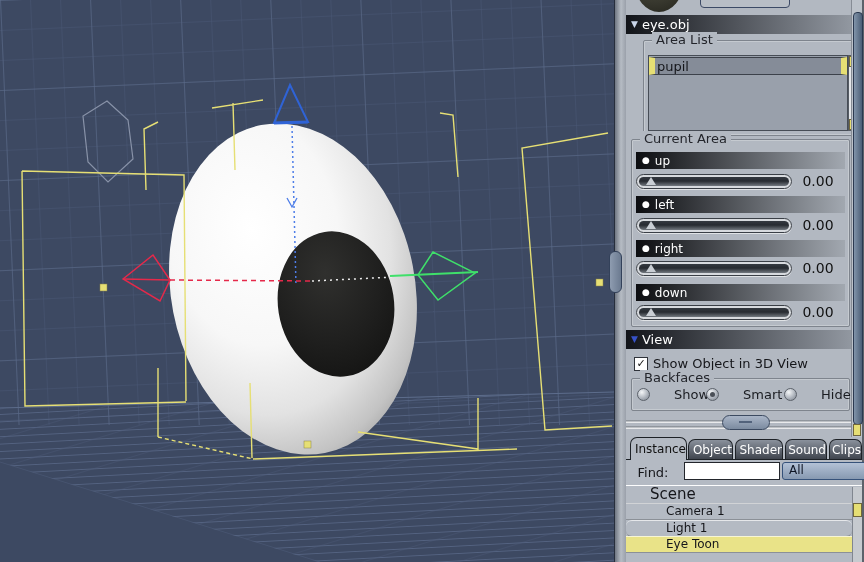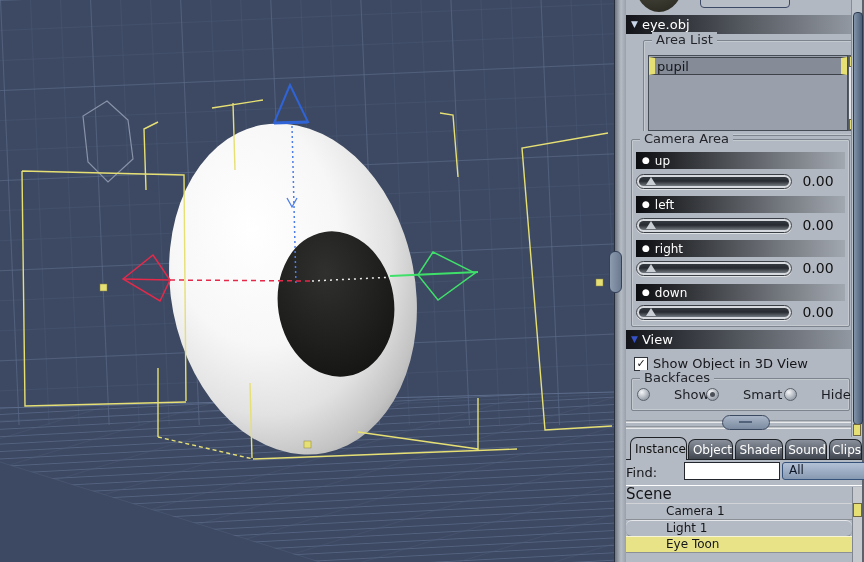--- a/index.html
+++ b/index.html
@@ -66,30 +66,30 @@
         background:linear-gradient(#a9b5c7,#7c8ba0);border:1.5px solid #3c4a61;box-sizing:border-box;}
   .pill::after{content:"";position:absolute;left:16px;top:5px;width:13px;height:2px;background:#52627b;}
   
   .tab{position:absolute;box-sizing:border-box;text-align:right;font-size:12px;
        border:1px solid #1e2227;border-bottom:none;border-radius:7px 7px 0 0;}
   .tab.active{background:#b4bac3;color:#111;height:23px;line-height:22px;z-index:3;}
   .tab.dark{background:linear-gradient(#8a919c,#3c414a);color:#fff;height:21px;line-height:20px;z-index:1;}
   #lower{position:absolute;left:0;right:0;top:459px;bottom:0;background:#b4bac3;
          border-top:1px solid #1e2227;z-index:2;}
   
-  .findlabel{position:absolute;left:0;top:5px;width:54px;text-align:left;font-size:13px;}
+  .findlabel{position:absolute;left:0;top:5px;width:54px;text-align:center;font-size:13px;}
   .findinput{position:absolute;left:58px;top:2px;width:88px;height:16px;background:#fff;
              border:1.5px solid #23262c;font-size:12px;padding:0 3px;}
   .dropdown{position:absolute;left:156px;top:2px;width:93px;height:18px;box-sizing:border-box;
             background:linear-gradient(#b3c1d6,#8799b1);border:1.5px solid #36527a;border-radius:3px;
             font-size:12px;line-height:15px;padding-left:6px;color:#0e1524;}
   .dropdown .chev{position:absolute;right:4px;top:1px;transform:rotate(90deg);color:#294064;font-size:12px;}
   
   .scenehdr{position:absolute;left:0;right:0;top:25px;height:17px;border-top:1px solid #fdfdfd;
-            border-bottom:1px solid #7c828b;font-size:15px;padding-left:0;line-height:16px;}
+            border-bottom:1px solid #7c828b;font-size:15px;padding-left:24px;line-height:16px;}
   .trow{position:absolute;left:0;right:10px;height:15px;font-size:12px;line-height:15px;
         padding-left:40px;border-top:1px solid rgba(255,255,255,.65);border-bottom:1px solid #8b9097;}
   .trow.hl{background:#e9e388;}
   .treescroll{position:absolute;right:0px;top:27px;bottom:0;width:9px;background:#c6cacf;
               border-left:1px solid #80868f;}
   .treescroll .cap{position:absolute;left:0;right:0;top:16px;height:14px;background:#e6df74;border:1px solid #70663a;box-sizing:border-box;}
   
   #mainscroll{position:absolute;left:225px;top:0;width:11px;height:437px;background:#bcc2ca;
               border-left:1px solid #868c95;box-sizing:border-box;}
   #mainscroll .thumb{position:absolute;left:1px;width:8px;top:12px;height:411px;border-radius:4px;
@@ -216,21 +216,21 @@
           <span>pupil</span>
         </div>
       </div>
       <div class="listscroll">
         <div class="cap" style="top:0;"></div>
         <div class="cap" style="bottom:0;"></div>
       </div>
     </div>
 
     <div class="groupbox" style="left:5px;top:139px;width:217px;height:186px;">
-      <span class="grouplabel">Camera Area</span>
+      <span class="grouplabel">Current Area</span>
 
       <div class="srow-bar" style="top:12px;">
         <span class="blt">●</span>
         <span>up</span>
       </div>
       <div class="slider" style="top:34px;">
         <div class="slot"></div>
         <div class="thumb"></div>
       </div>
       <div class="sval" style="left:160px;top:33px;">0.00</div>

